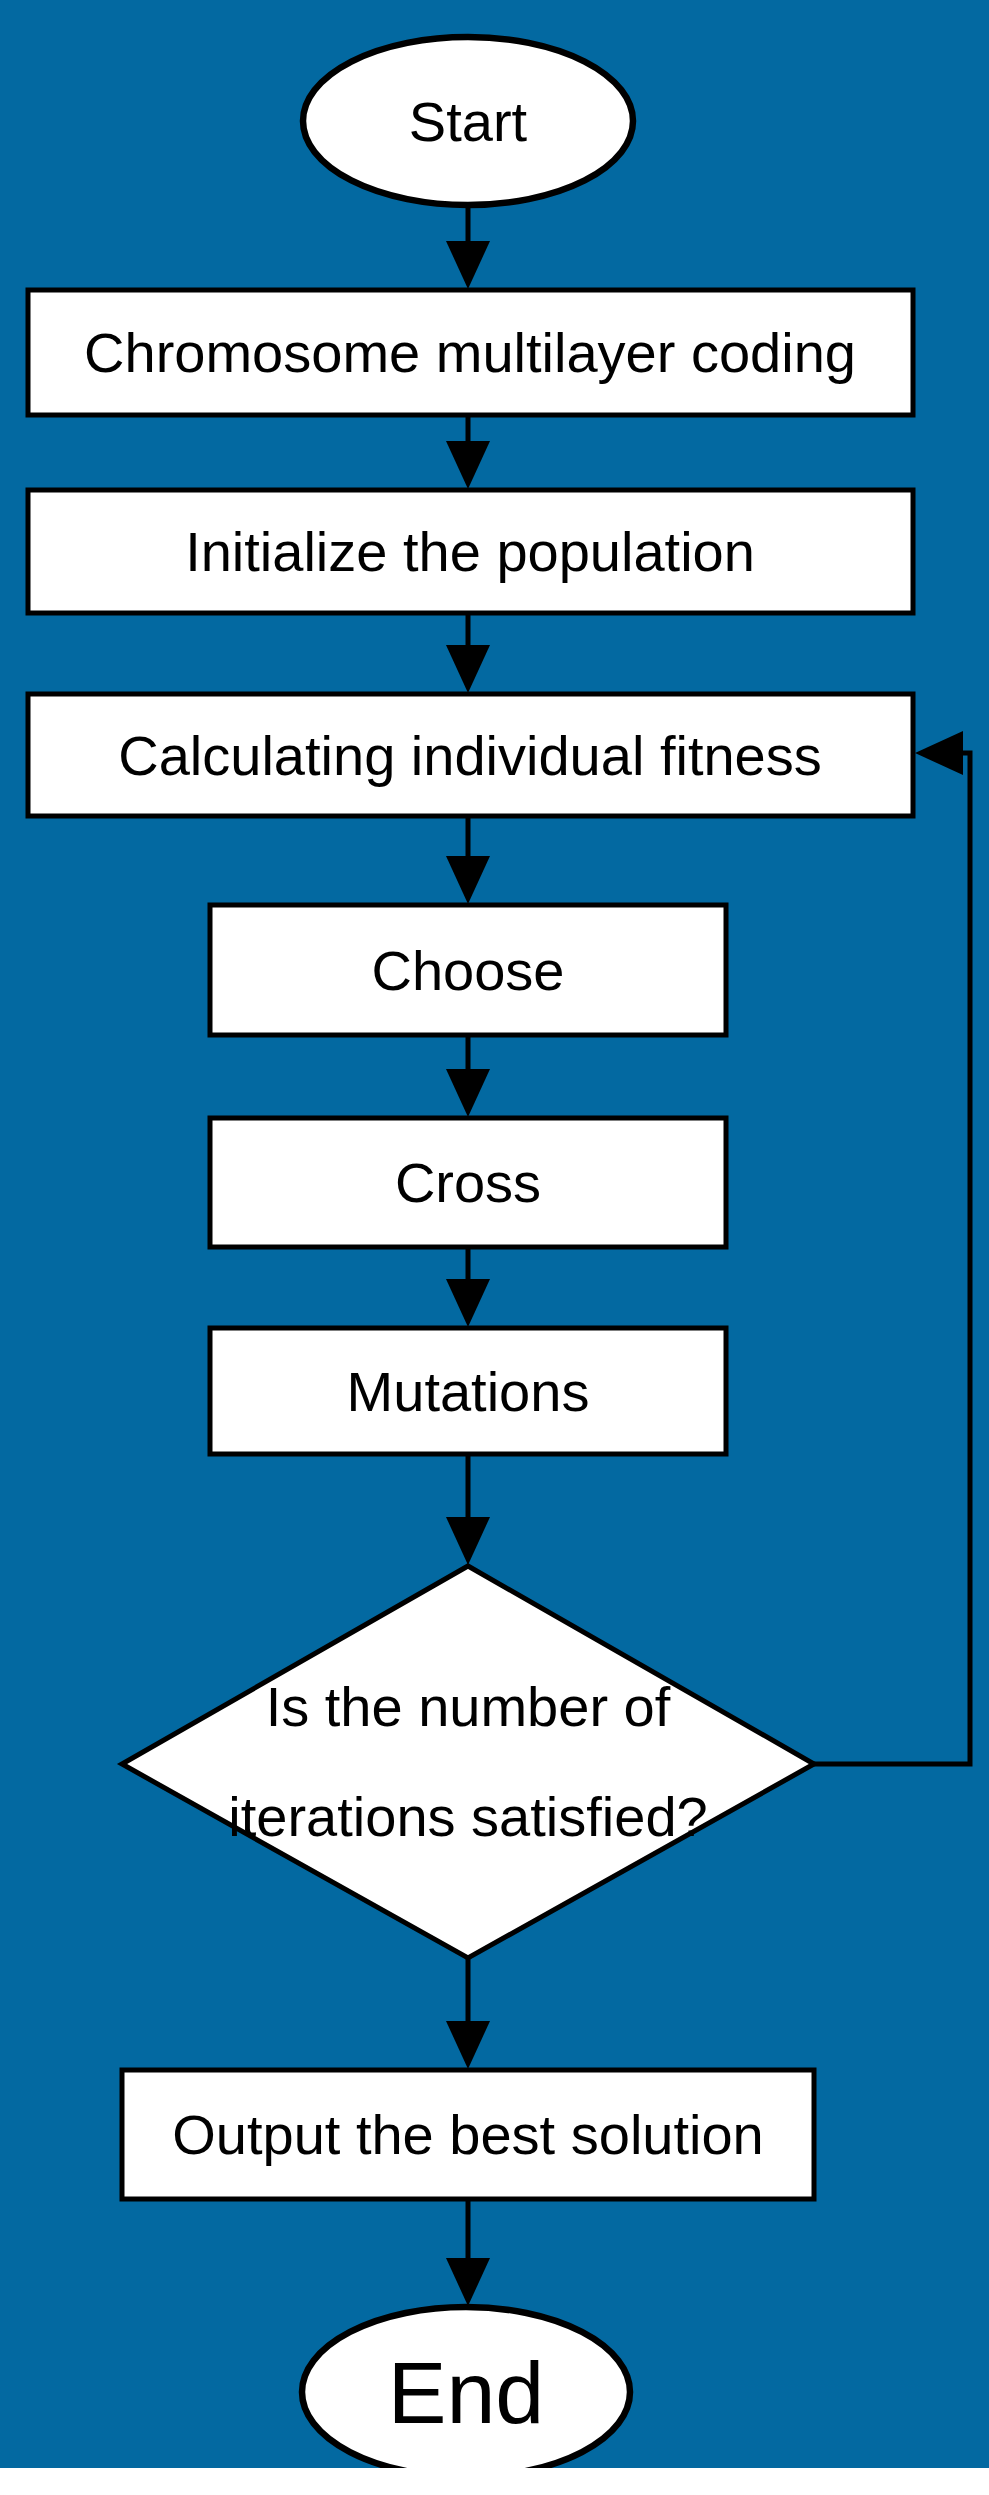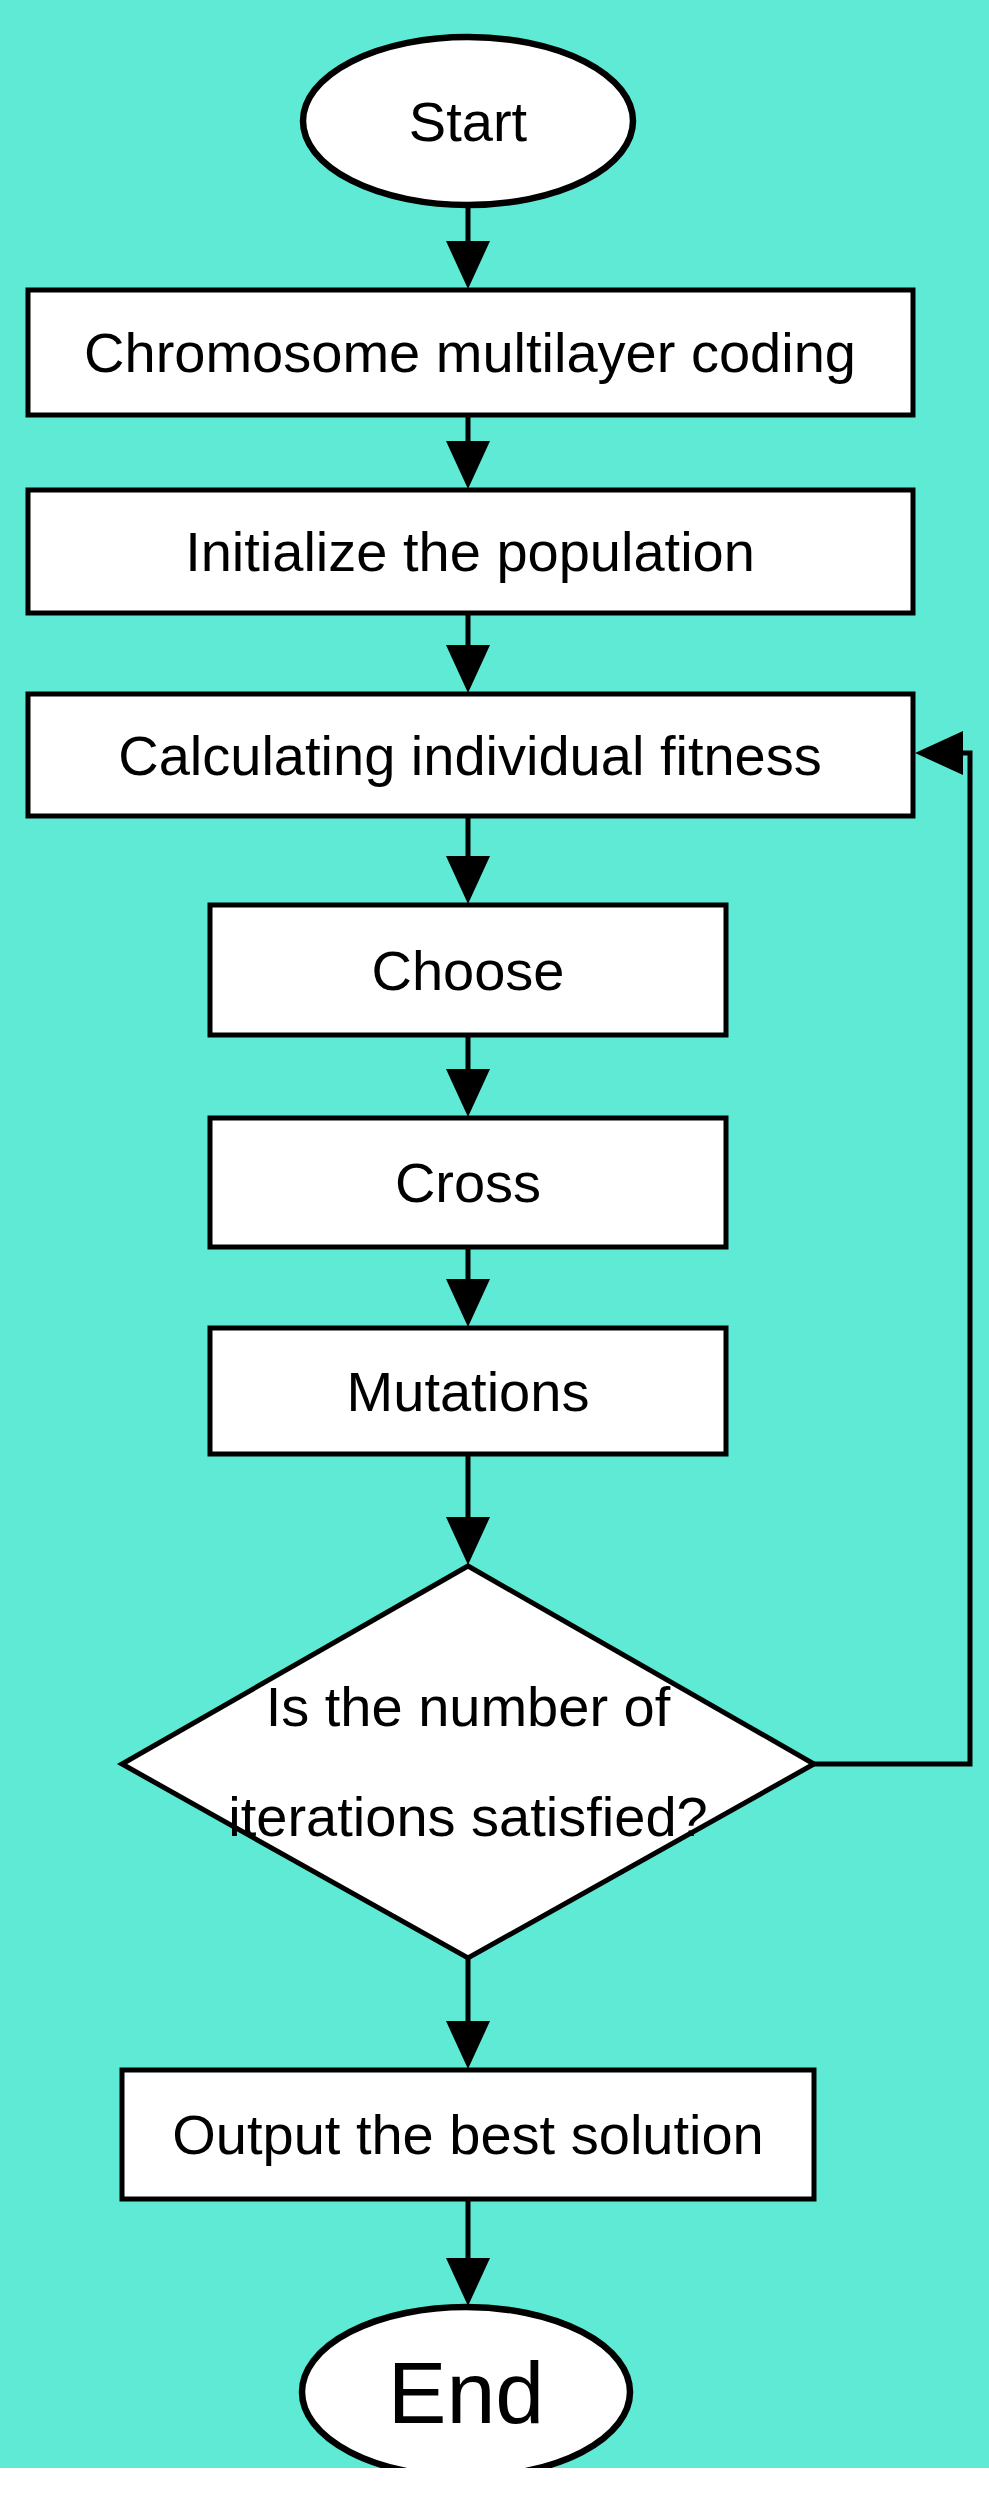--- a/index.html
+++ b/index.html
@@ -4,21 +4,21 @@
 <style>
   html, body {
     margin: 0;
     padding: 0;
     background: #ffffff;
   }
   .stage {
     position: relative;
     width: 989px;
     height: 2468px;
-    background: #5eead4;
+    background: #0369a1;
     overflow: hidden;
   }
   svg { display: block; }
   .shape {
     fill: #ffffff;
     stroke: #000000;
     stroke-width: 5;
   }
   .terminator { stroke-width: 6.5; }
   .connector {

